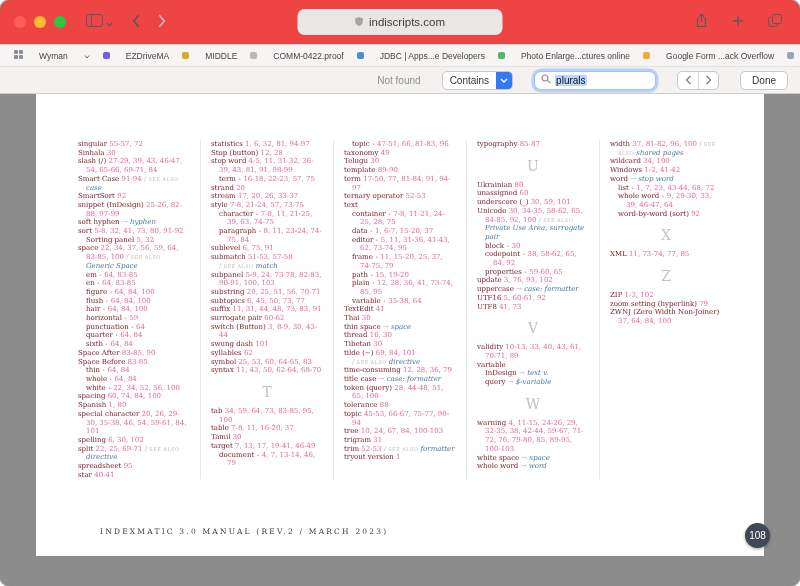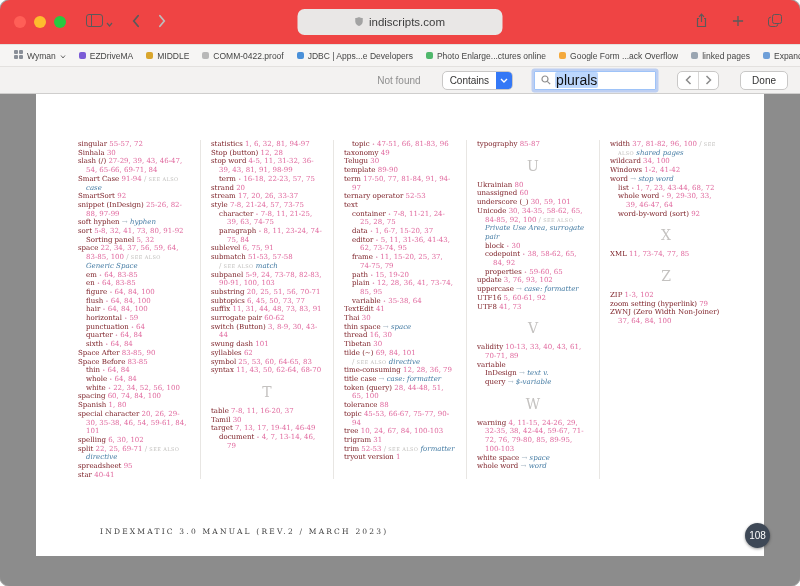--- a/index.html
+++ b/index.html
@@ -13,33 +13,33 @@
   .light{width:12px;height:12px;border-radius:50%;display:inline-block;}
   .light.red{background:#ff5f57;}.light.yellow{background:#febc2e;}.light.green{background:#28c840;}
   .tb-btn{background:none;border:none;padding:2px 4px;display:flex;align-items:center;gap:3px;cursor:default;}
   .url-pill{position:absolute;left:50%;top:9px;transform:translateX(-50%);width:205px;height:26px;
             background:#e9e7e6;border-radius:7px;display:flex;align-items:center;justify-content:center;
             gap:5px;font-size:11.5px;color:#3d3d3d;}
   .toolbar-right{margin-left:auto;display:flex;gap:16px;align-items:center;}
   
   .bookmarks{height:21px;background:#f6f5f4;border-bottom:1px solid #e3e1df;display:flex;
              align-items:center;gap:13px;padding:0 14px;font-size:8.5px;color:#454545;white-space:nowrap;overflow:hidden;}
-  .bm{display:flex;align-items:center;gap:4px;}
+  .bm{display:flex;align-items:center;gap:16px;}
   .fav{width:7px;height:7px;border-radius:2px;display:inline-block;flex:none;}
   
   .findbar{height:26px;background:#f3f2f1;border-bottom:1px solid #cfcecd;display:flex;
            align-items:center;justify-content:flex-end;gap:21px;padding:0 12px;}
   .find-status{color:#8f8f8f;font-size:10px;}
   .contains{display:flex;align-items:stretch;height:17px;background:#fff;border:1px solid #c9c8c7;
             border-radius:5px;overflow:hidden;font-size:10px;color:#333;}
   .contains .lbl{display:flex;align-items:center;padding:0 7px;}
   .contains .caret{width:16px;background:#3478f6;display:flex;align-items:center;justify-content:center;}
-  .find-field{width:108px;height:17px;background:#fff;border:1px solid #9ec3f8;border-radius:1px;
+  .find-field{width:108px;height:17px;background:#fff;border:1px solid #9ec3f8;border-radius:7px;
               box-shadow:0 0 0 2.5px rgba(52,120,246,.28);display:flex;align-items:center;gap:4px;
-              padding:0 6px;font-size:14px;color:#111;}
+              padding:0 6px;font-size:10px;color:#111;}
   .find-field .sel{background:#bcd7fd;border-radius:2px;padding:0 1px;}
   .stepper{display:flex;height:17px;background:#fff;border:1px solid #c9c8c7;border-radius:5px;overflow:hidden;}
   .stepper .st{width:20px;display:flex;align-items:center;justify-content:center;background:none;border:none;padding:0;}
   .stepper .st + .st{border-left:1px solid #d8d7d6;}
   .done{height:19px;background:#fff;border:1px solid #c9c8c7;border-radius:5px;padding:0 11px;
         font-size:10px;color:#333;}
   
   .content{position:relative;height:493px;background:#8c8c8c;}
   .pagewrap{position:absolute;left:36px;top:0;width:728px;height:462px;background:#ffffff;}
   .index{display:flex;padding:46px 42px 0 42px;}
@@ -254,20 +254,21 @@
             <div class="entry"><span class="term">substring</span> <span class="pages">20, 25, 51, 56, 70-71</span></div>
             <div class="entry"><span class="term">subtopics</span> <span class="pages">6, 45, 50, 73, 77</span></div>
             <div class="entry"><span class="term">suffix</span> <span class="pages">11, 31, 44, 48, 73, 83, 91</span></div>
             <div class="entry"><span class="term">surrogate pair</span> <span class="pages">60-62</span></div>
             <div class="entry"><span class="term">switch (Button)</span> <span class="pages">3, 8-9, 30, 43-44</span></div>
             <div class="entry"><span class="term">swung dash</span> <span class="pages">101</span></div>
             <div class="entry"><span class="term">syllables</span> <span class="pages">62</span></div>
             <div class="entry"><span class="term">symbol</span> <span class="pages">25, 53, 60, 64-65, 83</span></div>
             <div class="entry"><span class="term">syntax</span> <span class="pages">11, 43, 50, 62-64, 68-70</span></div>
             <div class="section-letter">T</div>
+            <div class="entry"><span class="term">tab</span> <span class="pages">34, 59, 64, 73, 83-85, 95, 100</span></div>
             <div class="entry"><span class="term">table</span> <span class="pages">7-8, 11, 16-20, 37</span></div>
             <div class="entry"><span class="term">Tamil</span> <span class="pages">30</span></div>
             <div class="entry"><span class="term">target</span> <span class="pages">7, 13, 17, 19-41, 46-49</span></div>
             <div class="entry sub"><span class="term">document</span> <span class="bullet">•</span> <span class="pages">4, 7, 13-14, 46, 79</span></div>
           </div>
           <div class="col">
             <div class="entry sub"><span class="term">topic</span> <span class="bullet">•</span> <span class="pages">47-51, 66, 81-83, 96</span></div>
             <div class="entry"><span class="term">taxonomy</span> <span class="pages">49</span></div>
             <div class="entry"><span class="term">Telugu</span> <span class="pages">30</span></div>
             <div class="entry"><span class="term">template</span> <span class="pages">89-90</span></div>

